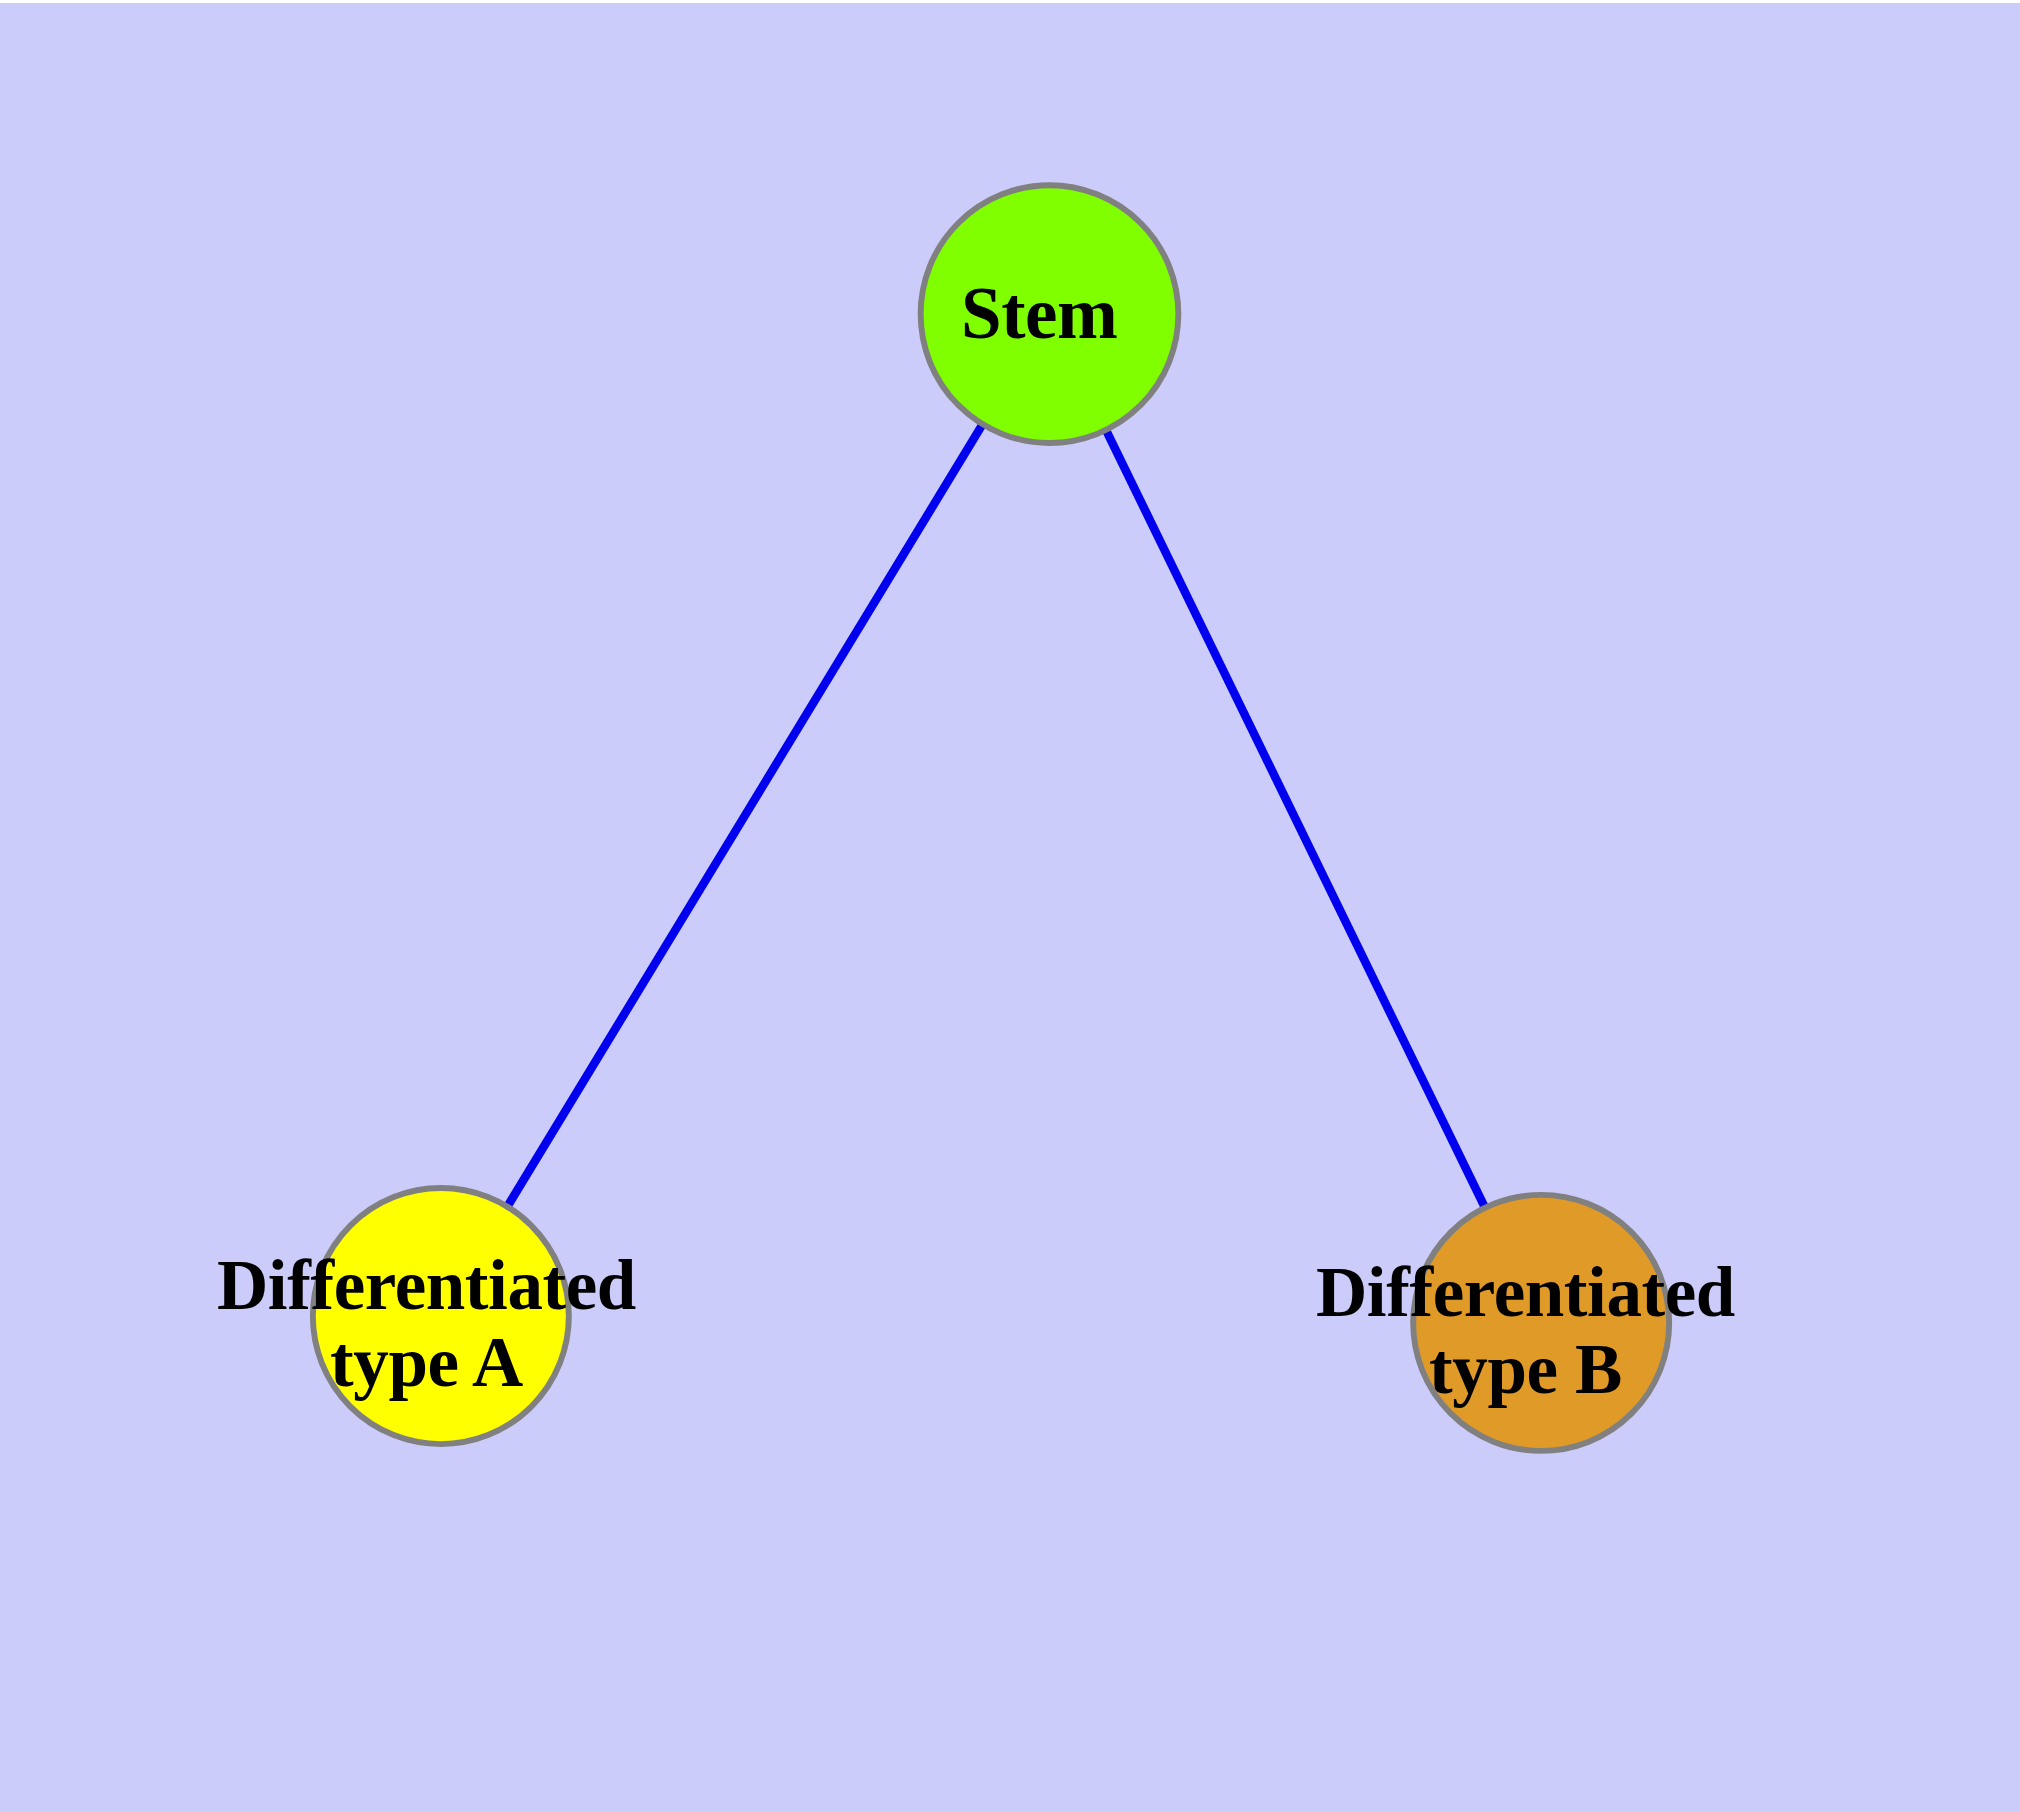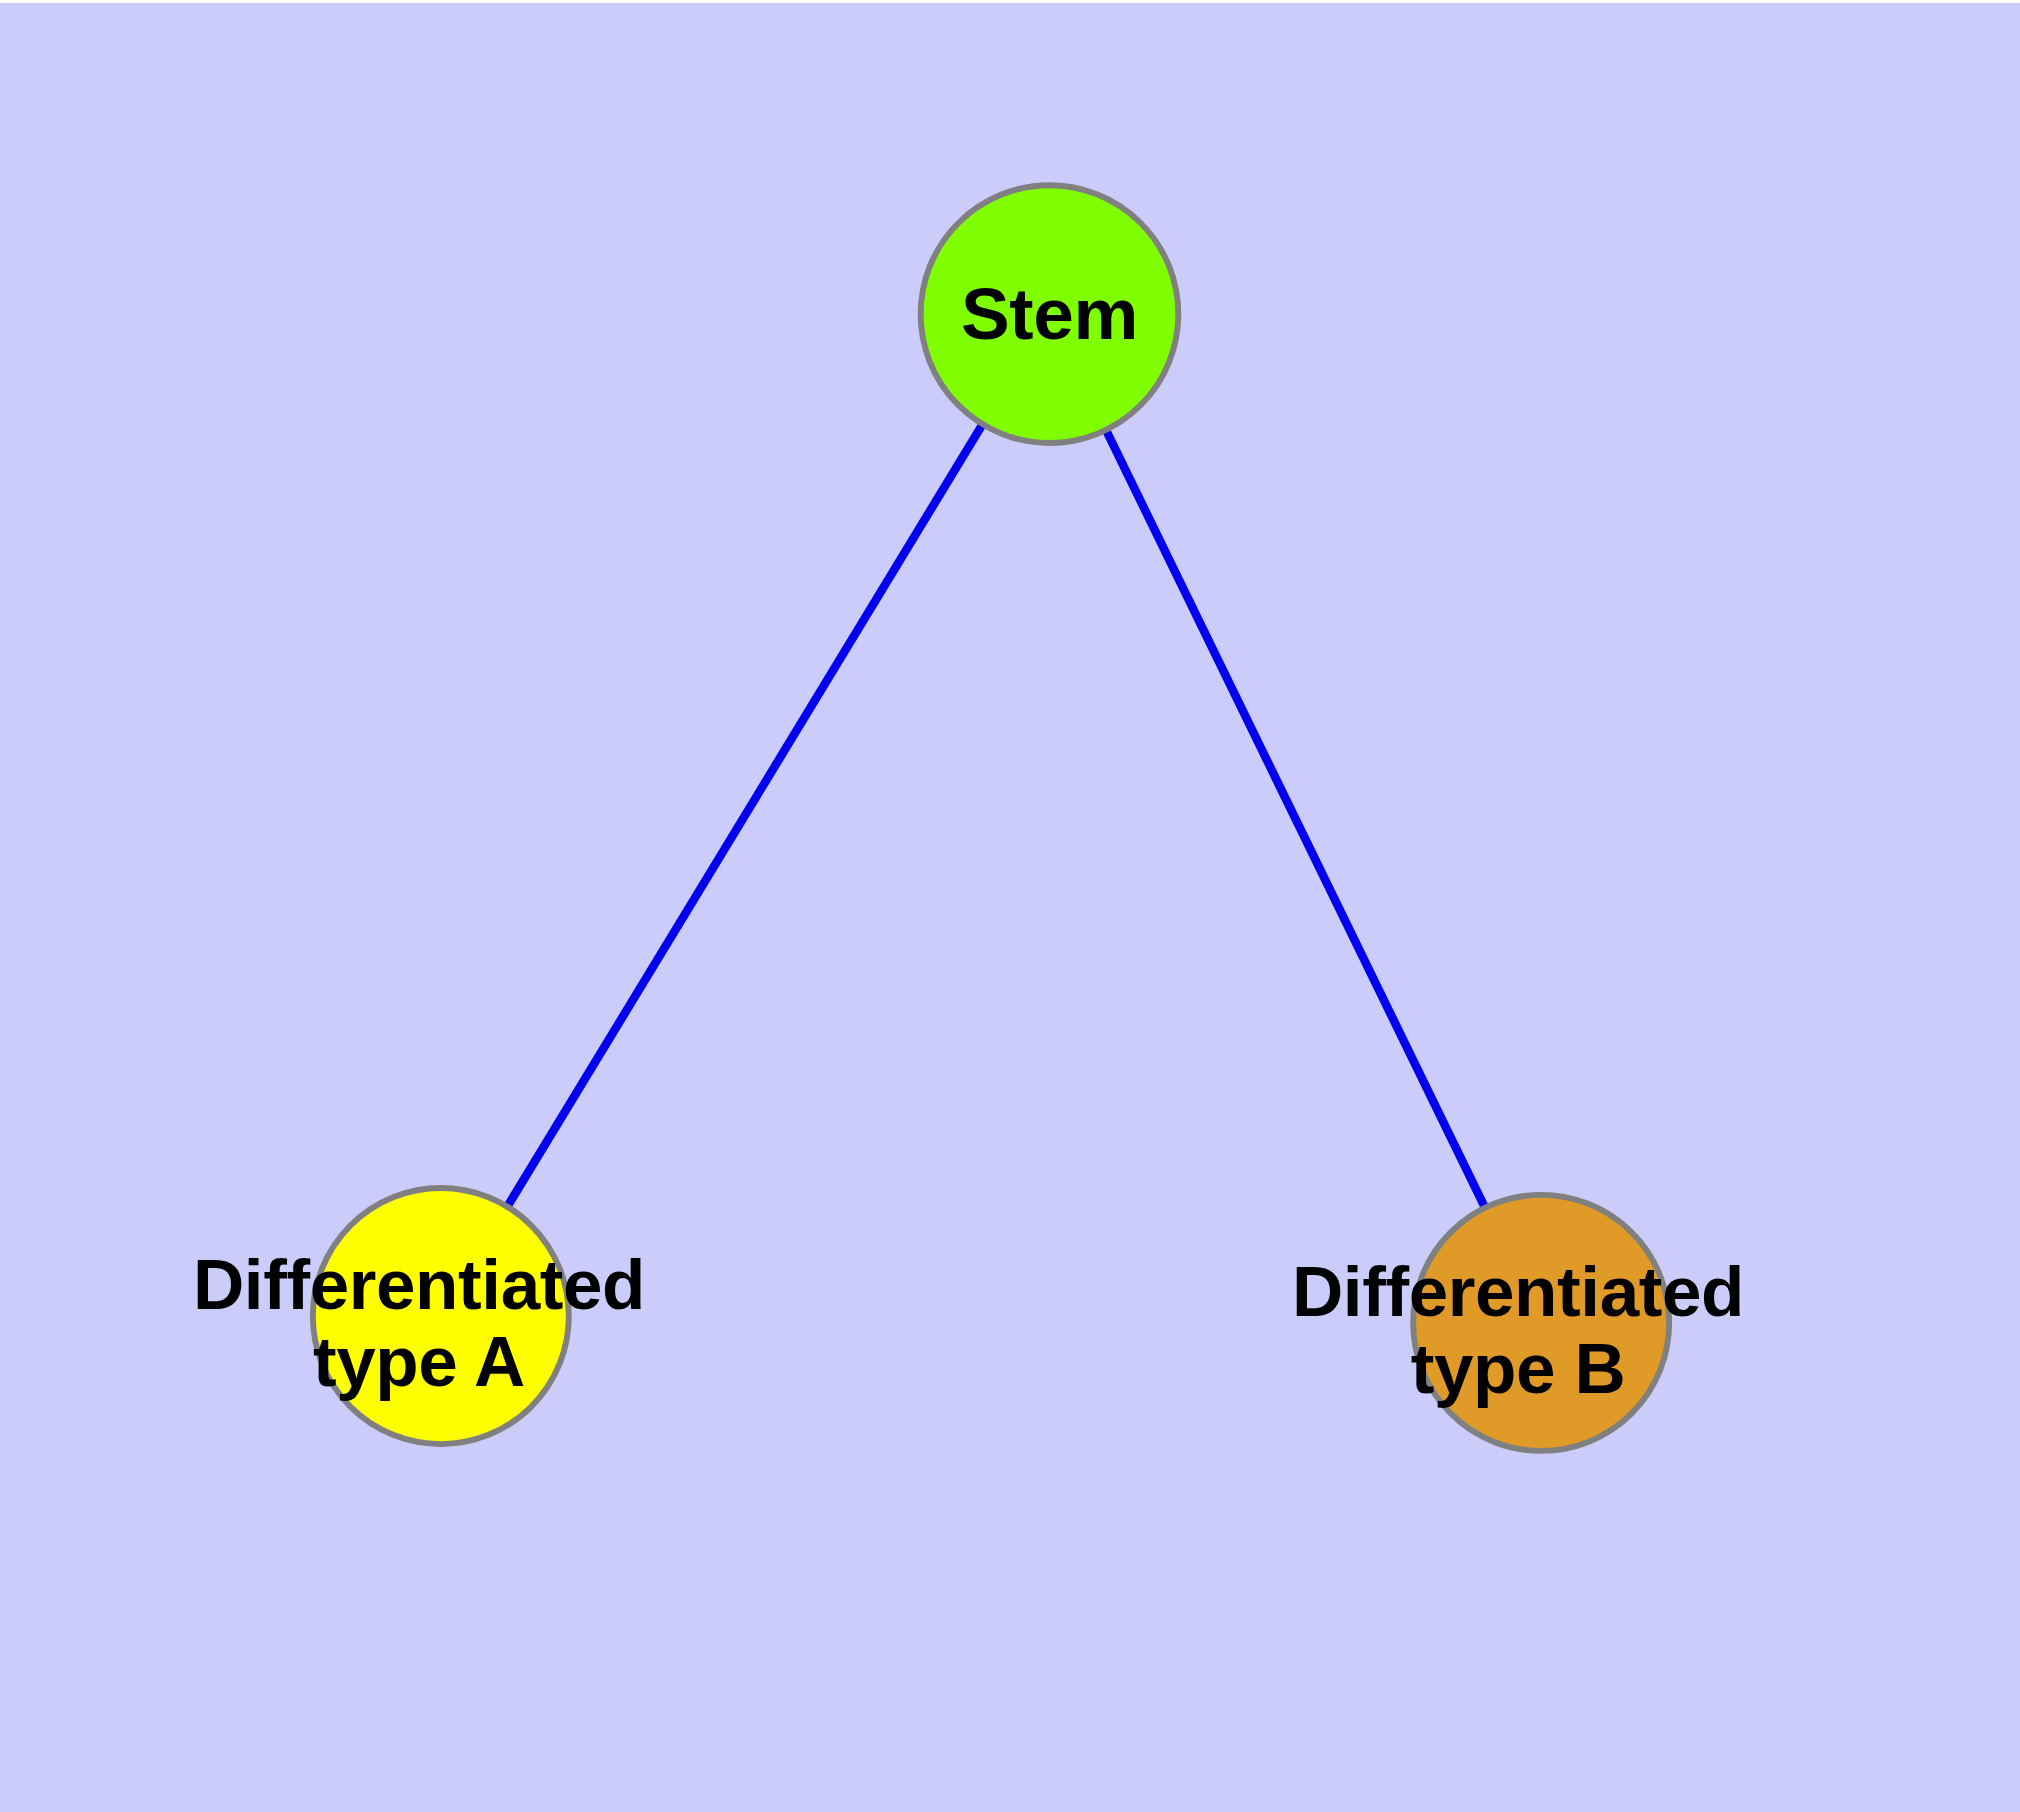--- a/index.html
+++ b/index.html
@@ -27,32 +27,33 @@
     position: absolute;
     left: 0;
     top: 0;
     width: 2021px;
     height: 1809px;
   }
   .node-label {
     position: absolute;
     color: #000000;
     font-weight: bold;
-    font-family: Liberation Sans, sans-serif;
+    font-family: Liberation Serif, serif;
     text-align: center;
     line-height: 1.08;
     white-space: pre;
     letter-spacing: -0.4px;
     pointer-events: none;
   }
   .node-label.stem {
     font-size: 73px;
   }
   .node-label.leaf {
     font-size: 71px;
+    margin-left: 24px;
   }
 </style>
 </head>
 <body>
 
 <div id="canvas">
   <div id="plot-area">
     <svg id="graph-svg" viewBox="0 0 2384 2134">
       <g id="edge-layer">
           <line x1="1238" y1="367" x2="520" y2="1549" stroke="#0000ee" stroke-width="10" stroke-linecap="butt"></line>

